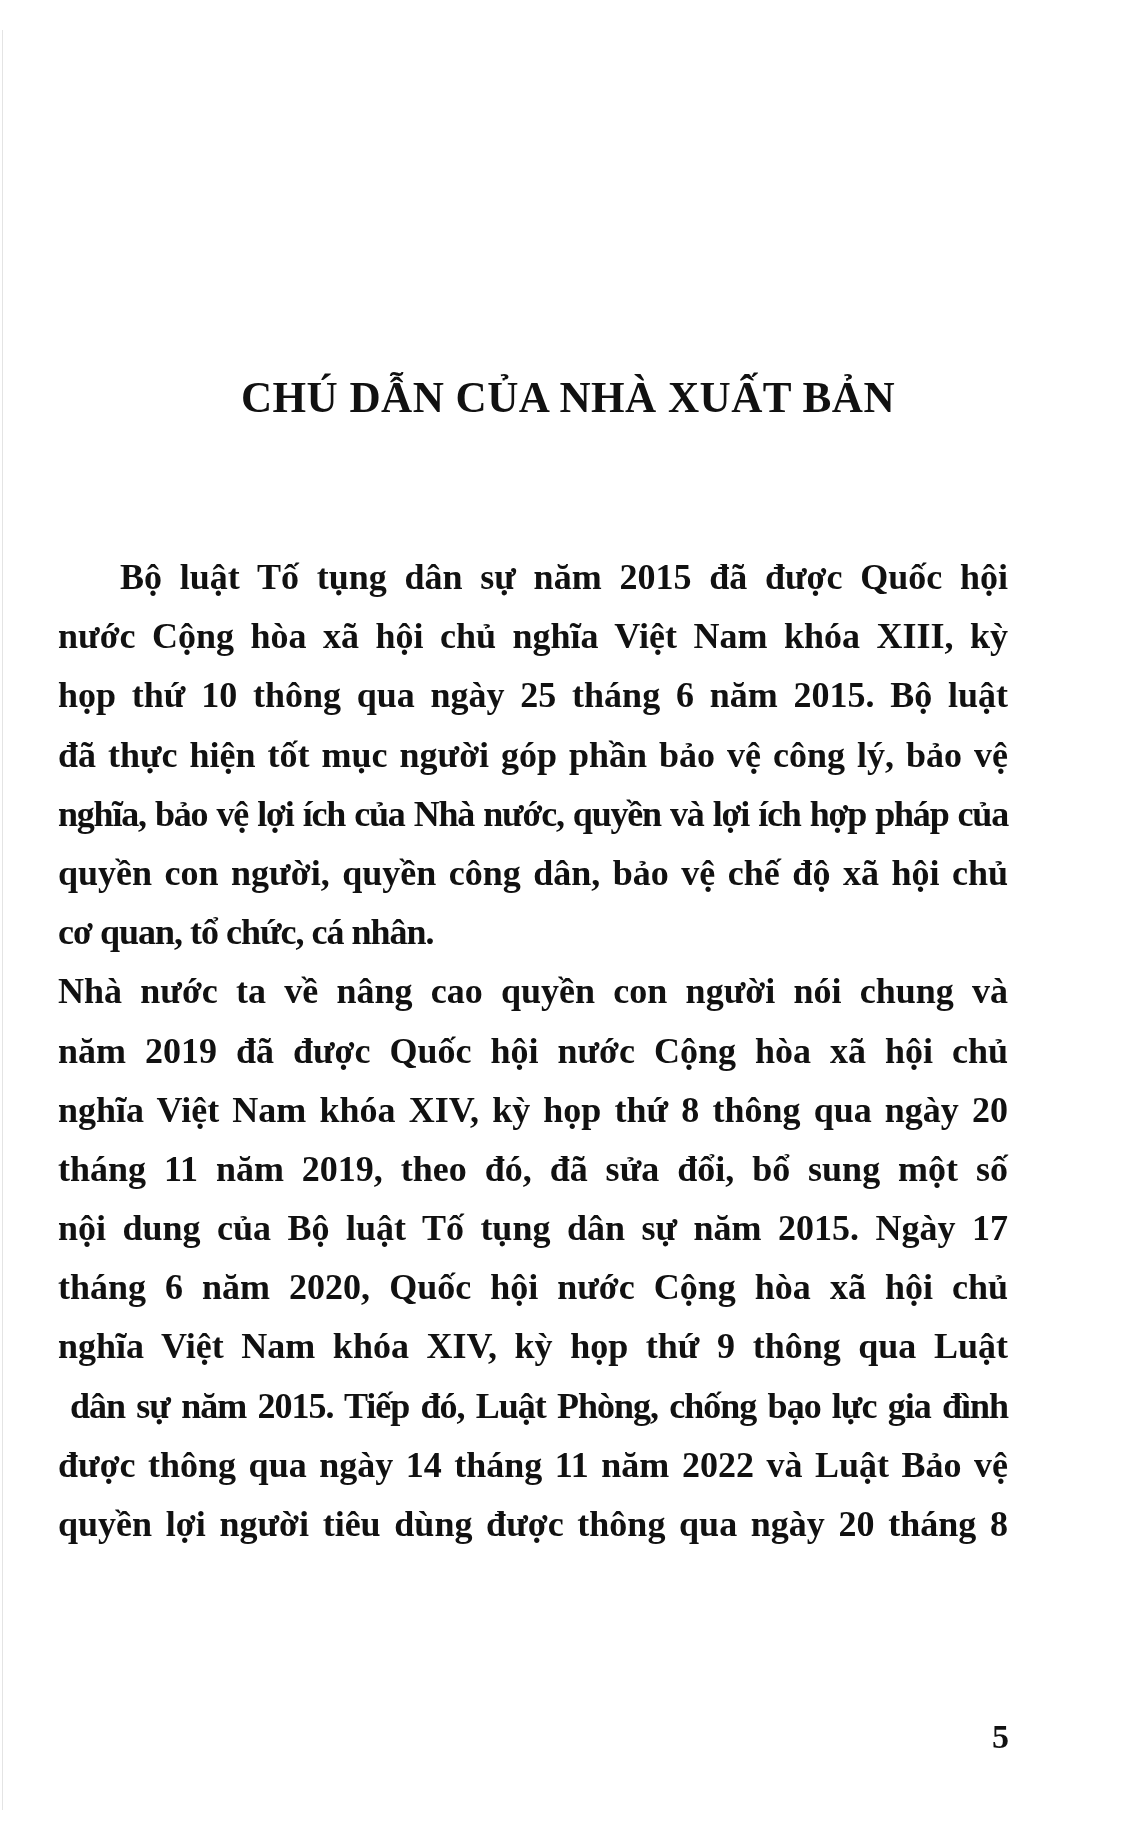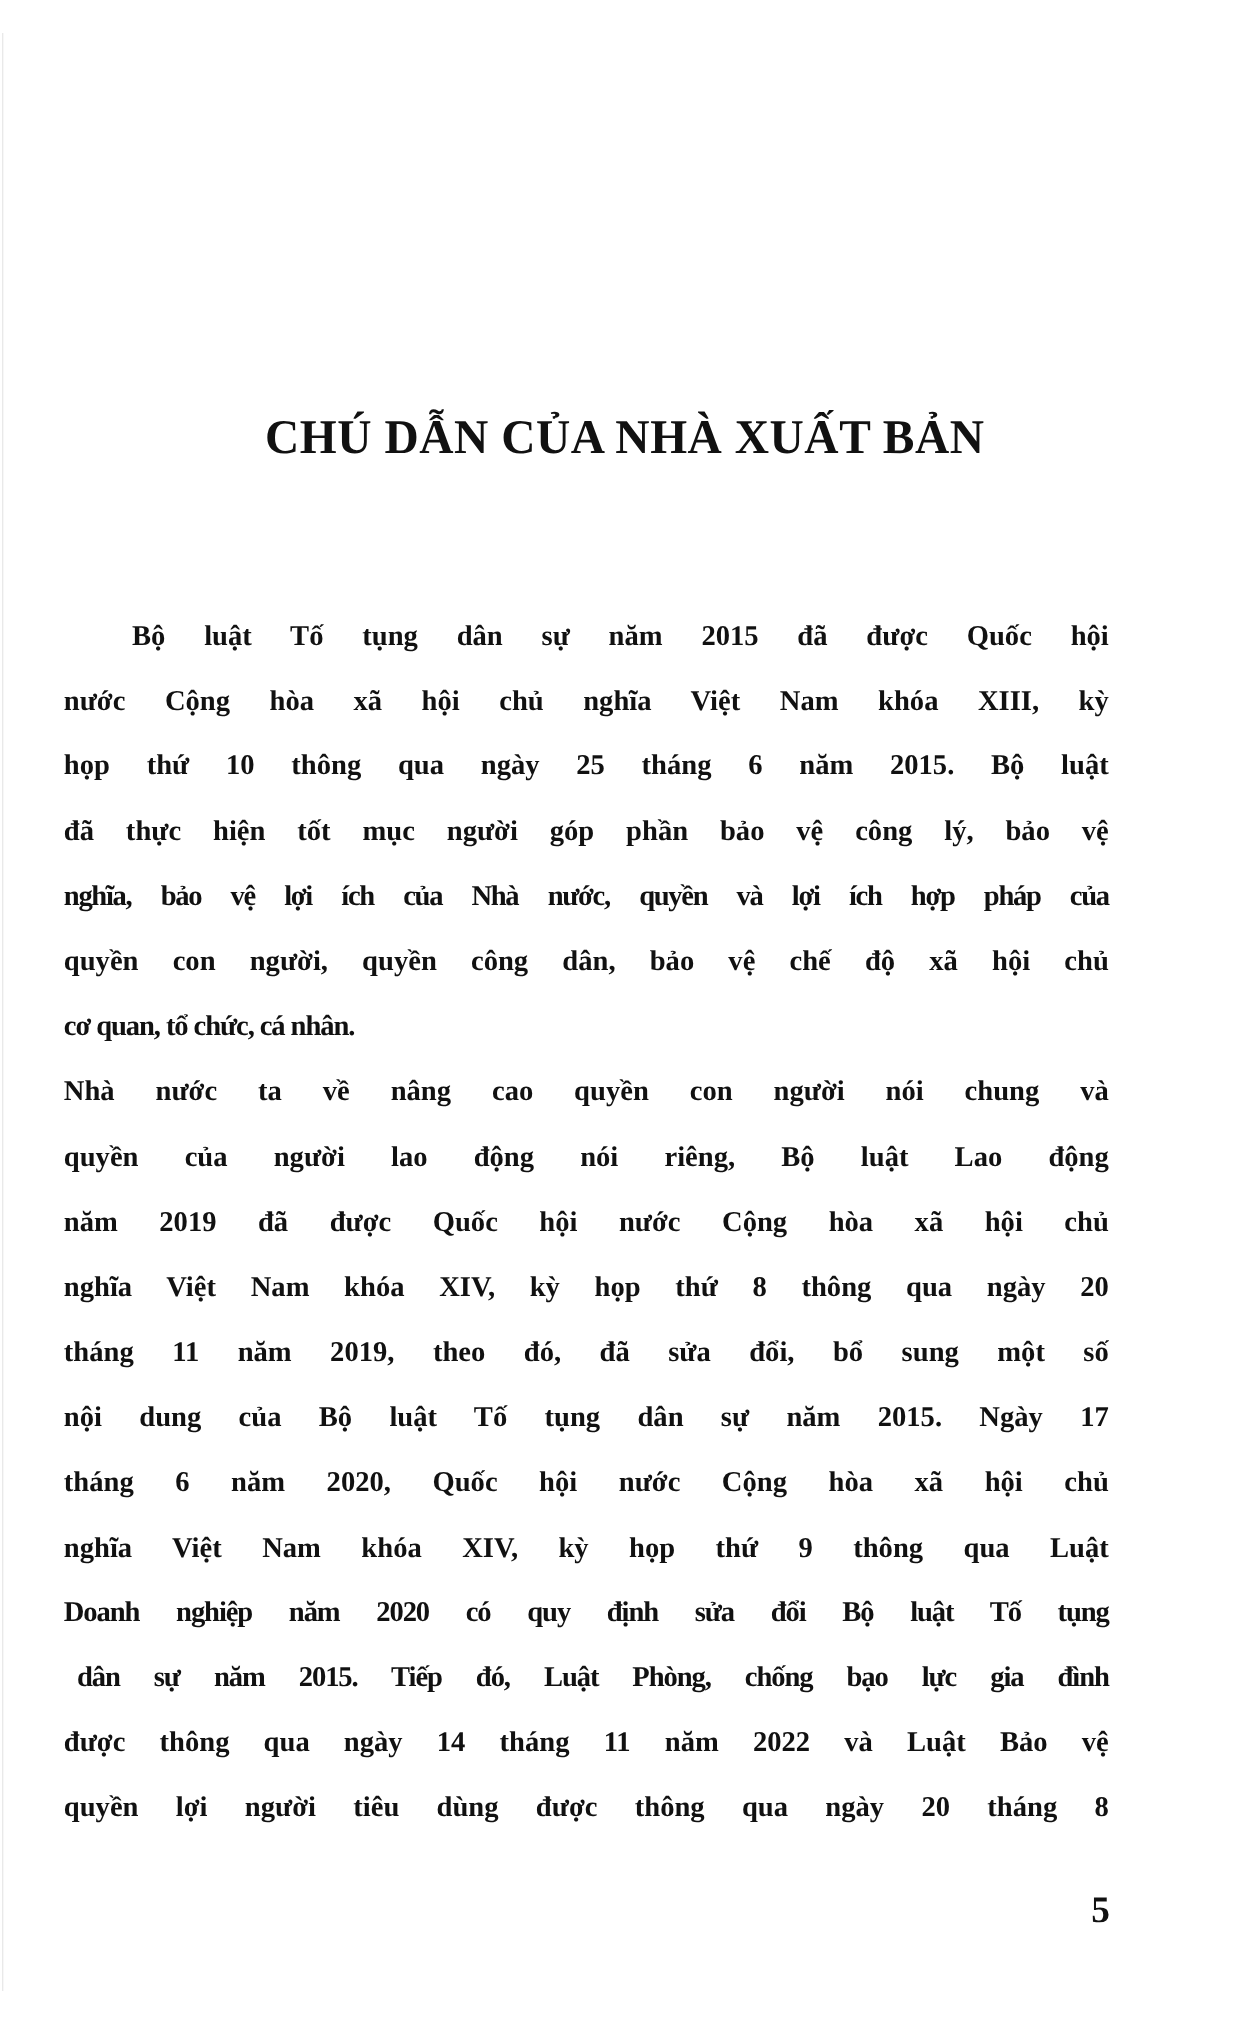--- a/index.html
+++ b/index.html
@@ -3,21 +3,21 @@
 <meta charset="utf-8">
 <style>
   html, body { margin: 0; padding: 0; background: #ffffff; }
   body { width: 1136px; height: 1836px; position: relative; overflow: hidden;
          font-family: "DejaVu Serif", "Liberation Serif", serif; color: #111; }
   .edge { position: absolute; left: 2px; top: 30px; width: 1px; height: 1780px; background: #e4e4e4; }
   .title { position: absolute; top: 372px; left: 0; width: 1136px; text-align: center;
            font-family: "Liberation Serif", serif; font-weight: bold; font-size: 44px;
            letter-spacing: 0.5px; color: #111; transform: scaleX(0.98); }
   .body { position: absolute; left: 58px; top: 548px; width: 950px;
-          font-family: "Liberation Serif", serif; font-size: 26px; line-height: 59.2px;
+          font-family: "Liberation Serif", serif; font-size: 36px; line-height: 59.2px;
           font-weight: bold; }
   .line { display: block; white-space: nowrap; text-align: justify; text-align-last: justify; height: 59.2px; }
   .line.last { text-align-last: left; }
   .line.indent { padding-left: 62px; }
   .page-num { position: absolute; left: 992px; top: 1718px; font-family: "Liberation Serif", serif;
               font-weight: bold; font-size: 34px; }
 </style>
 </head>
 <body>
 
@@ -30,27 +30,25 @@
     <span class="line indent">Bộ luật Tố tụng dân sự năm 2015 đã được Quốc hội</span>
     <span class="line">nước Cộng hòa xã hội chủ nghĩa Việt Nam khóa XIII, kỳ</span>
     <span class="line">họp thứ 10 thông qua ngày 25 tháng 6 năm 2015. Bộ luật</span>
     <span class="line">đã thực hiện tốt mục người góp phần bảo vệ công lý, bảo vệ</span>
     <span class="line" style="letter-spacing:-1.2px;">nghĩa, bảo vệ lợi ích của Nhà nước, quyền và lợi ích hợp pháp của</span>
     <span class="line">quyền con người, quyền công dân, bảo vệ chế độ xã hội chủ</span>
     <span class="line last" style="letter-spacing:-1px;">cơ quan, tổ chức, cá nhân.</span>
   </div>
   <div>
     <span class="line">Nhà nước ta về nâng cao quyền con người nói chung và</span>
-    <span class="line">quyền của người lao động nói riêng, Bộ luật Lao động</span>
     <span class="line">năm 2019 đã được Quốc hội nước Cộng hòa xã hội chủ</span>
     <span class="line">nghĩa Việt Nam khóa XIV, kỳ họp thứ 8 thông qua ngày 20</span>
     <span class="line">tháng 11 năm 2019, theo đó, đã sửa đổi, bổ sung một số</span>
     <span class="line">nội dung của Bộ luật Tố tụng dân sự năm 2015. Ngày 17</span>
     <span class="line">tháng 6 năm 2020, Quốc hội nước Cộng hòa xã hội chủ</span>
     <span class="line">nghĩa Việt Nam khóa XIV, kỳ họp thứ 9 thông qua Luật</span>
-    <span class="line" style="letter-spacing:-1px;">Doanh nghiệp năm 2020 có quy định sửa đổi Bộ luật Tố tụng</span>
     <span class="line" style="letter-spacing:-1px;margin-left:12px;">dân sự năm 2015. Tiếp đó, Luật Phòng, chống bạo lực gia đình</span>
     <span class="line">được thông qua ngày 14 tháng 11 năm 2022 và Luật Bảo vệ</span>
     <span class="line">quyền lợi người tiêu dùng được thông qua ngày 20 tháng 8</span>
   </div>
 </div>
 
 <div class="page-num">5</div>
 
 </body></html>

